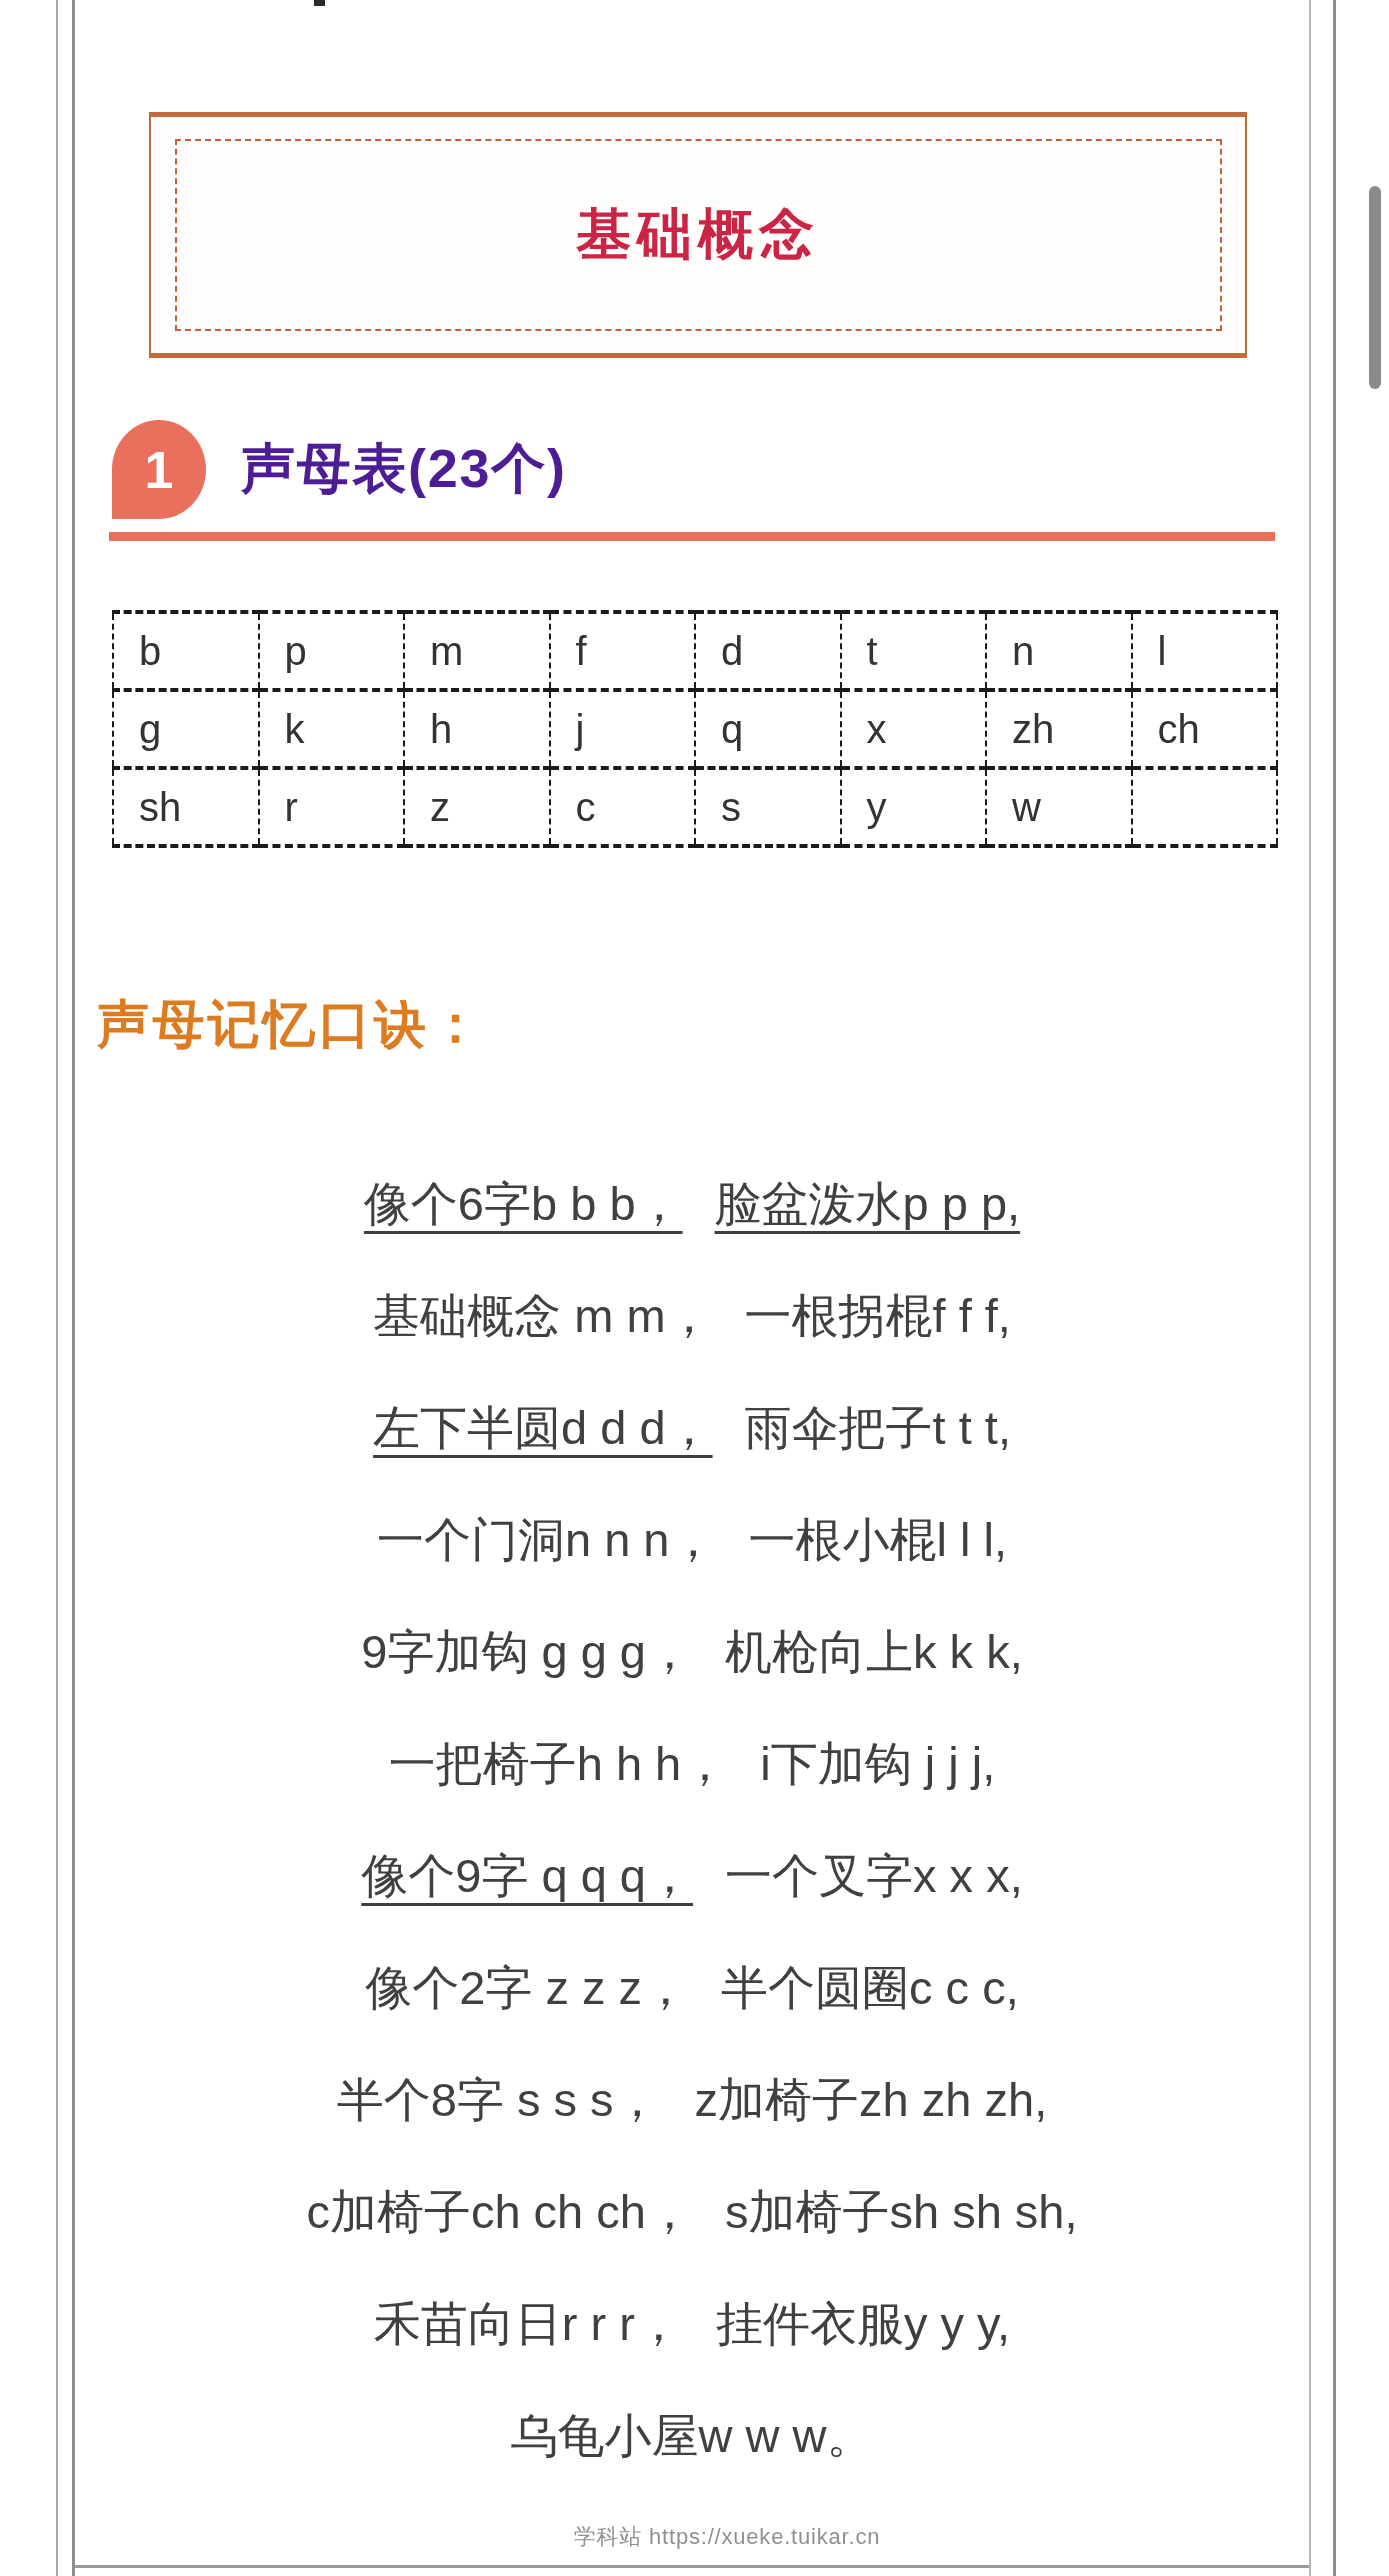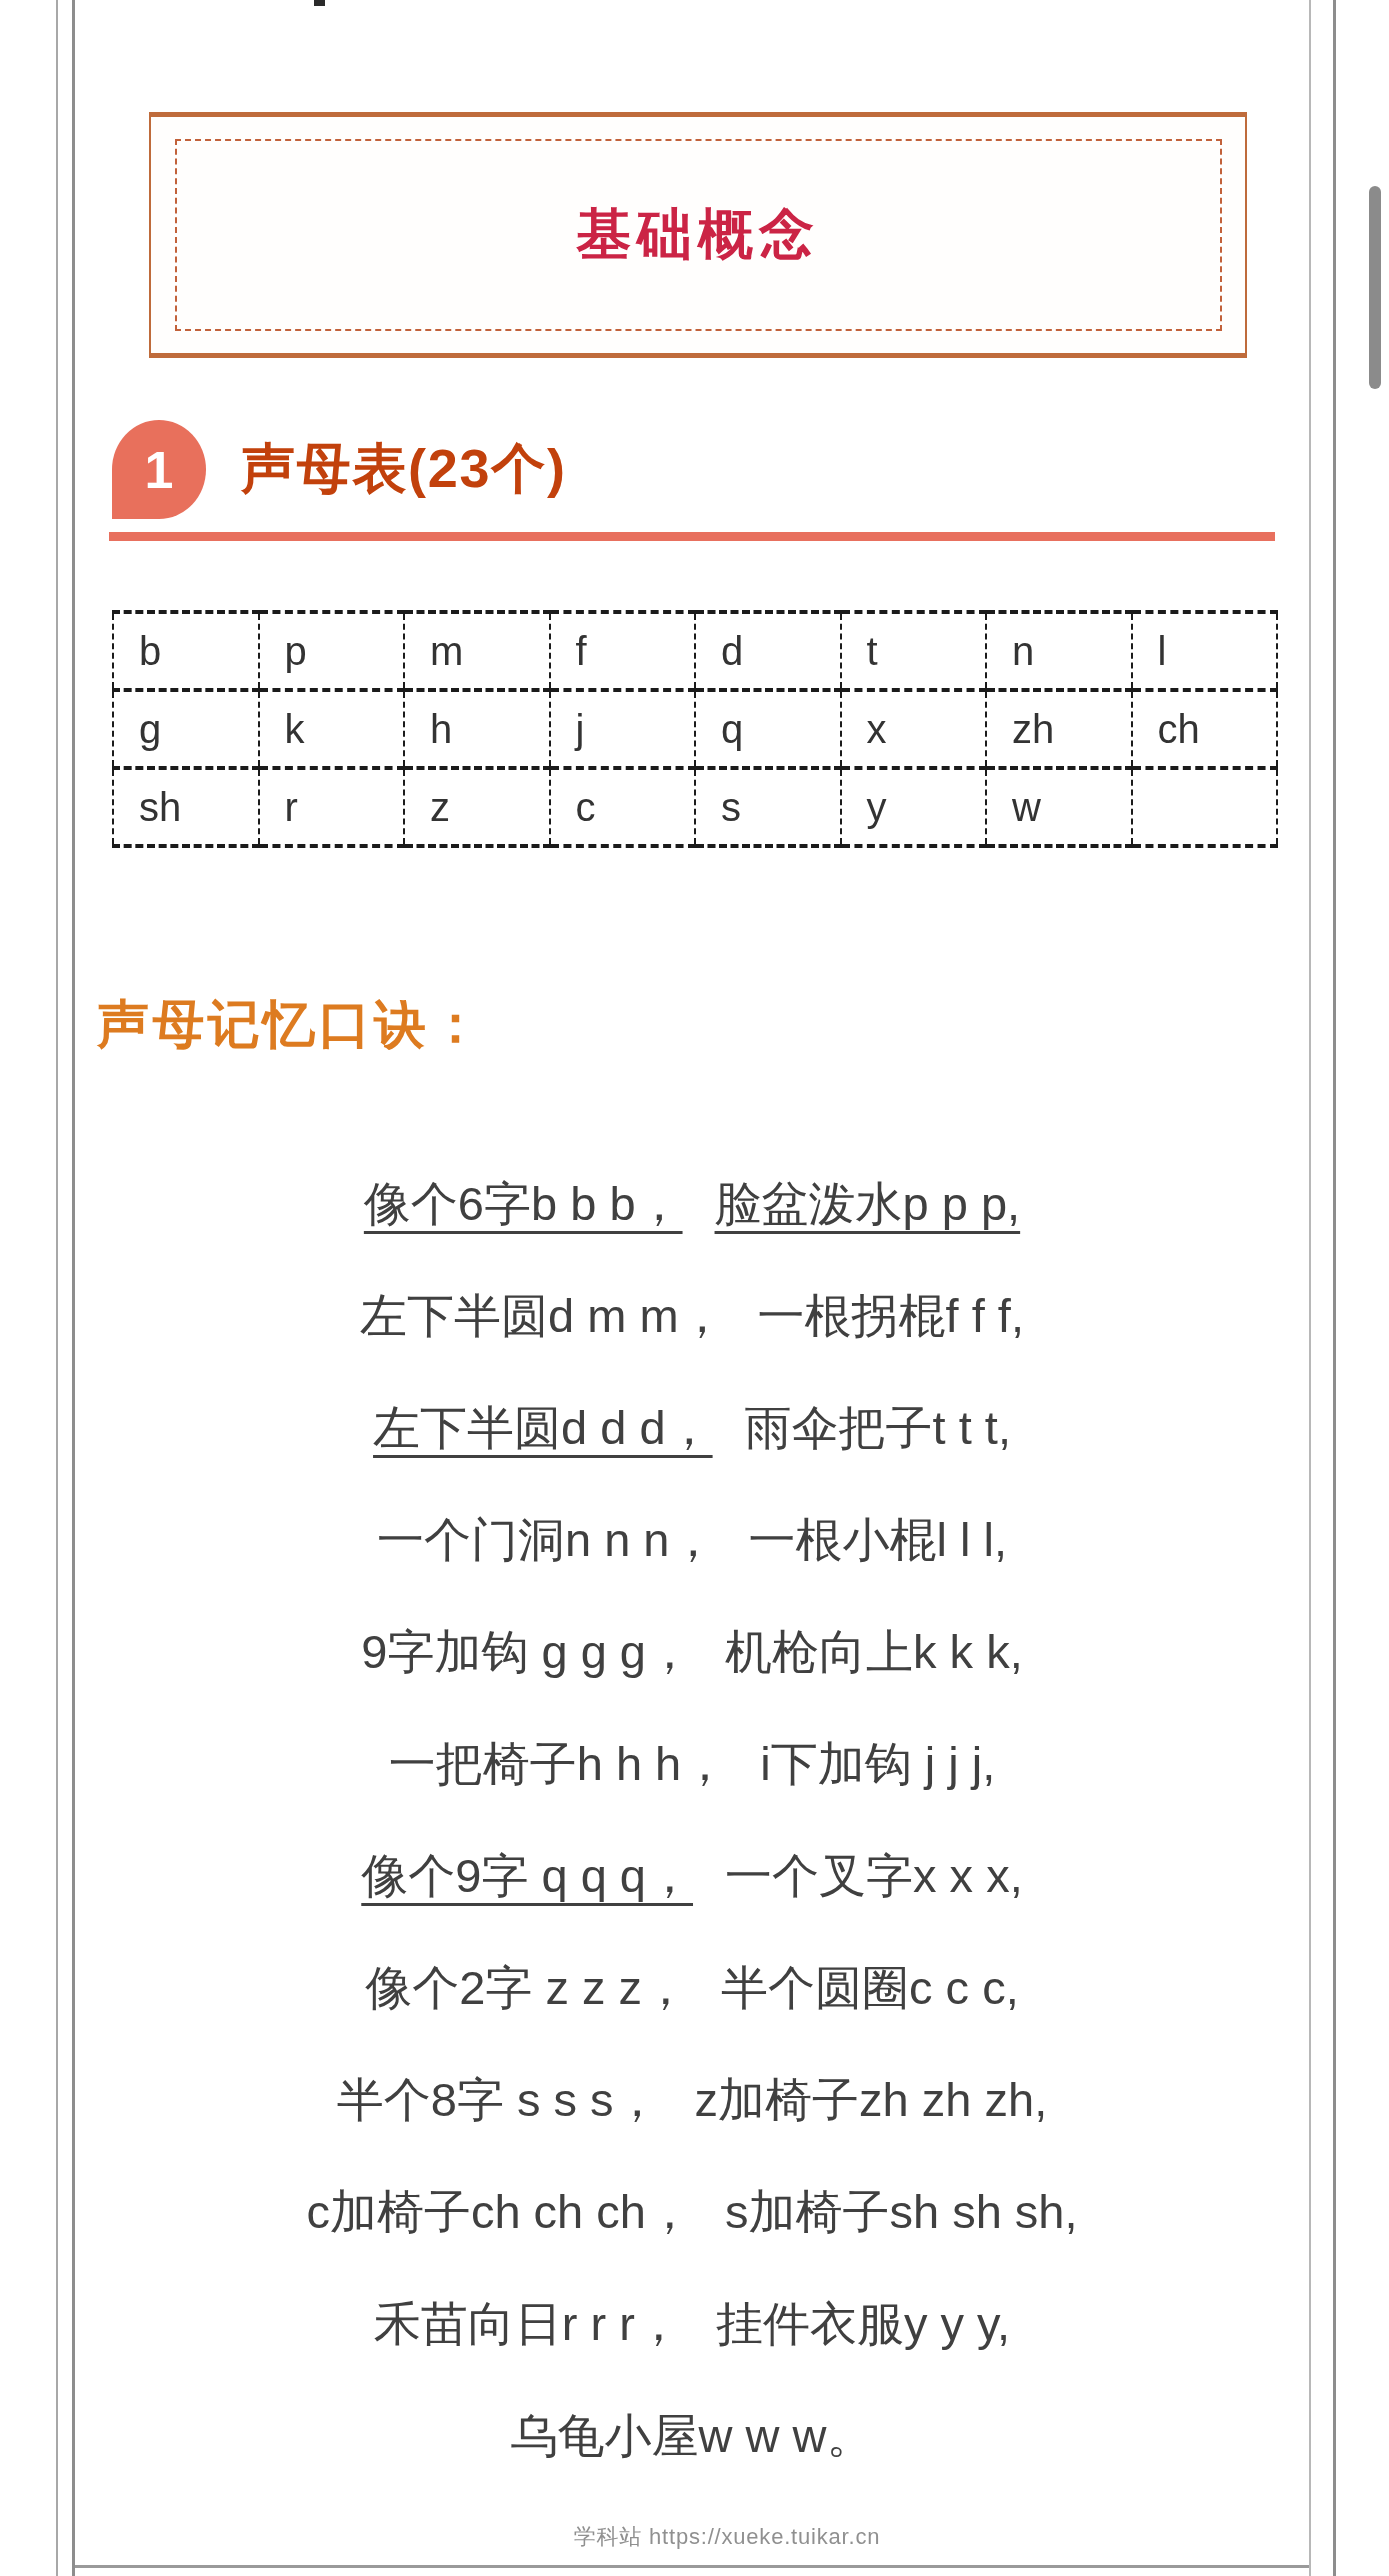--- a/index.html
+++ b/index.html
@@ -33,21 +33,21 @@
   }
   
   .badge{
     position:absolute;left:112px;top:420px;width:94px;height:99px;
     background:#e8705c;border-radius:50% 50% 50% 0;
     display:flex;align-items:center;justify-content:center;
     color:#ffffff;font-size:52px;font-weight:bold;
   }
   .section-title{
     position:absolute;left:241px;top:426px;height:87px;display:flex;align-items:center;
-    font-size:54px;font-weight:bold;color:#c2410c;letter-spacing:1.7px;text-align:right;
+    font-size:54px;font-weight:bold;color:#4c1d95;letter-spacing:1.7px;text-align:right;
   }
   .section-underline{position:absolute;left:109px;top:532px;width:1166px;height:9.2px;background:#e8705e;}
   
   .initials{
     position:absolute;left:112px;top:610px;width:1166px;border-collapse:collapse;table-layout:fixed;
   }
   .initials td{
     border-left:2.5px dashed #1b1b1b;border-right:2.5px dashed #1b1b1b;
     border-top:4.2px dashed #1b1b1b;border-bottom:4.2px dashed #1b1b1b;
     height:74px;padding:0 0 0 25px;font-size:40px;color:#333333;vertical-align:middle;text-align:left;
@@ -128,21 +128,21 @@
   </table>
 
   <div class="koujue-heading">声母记忆口诀：</div>
 
   <div class="poem">
     <div class="line">
       <span class="seg-a u">像个6字b b b，</span>
       <span class="seg-b u">脸盆泼水p p p,</span>
     </div>
     <div class="line">
-      <span class="seg-a">左下半圆d m m，</span>
+      <span class="seg-a">基础概念 m m，</span>
       <span class="seg-b">一根拐棍f f f,</span>
     </div>
     <div class="line">
       <span class="seg-a u">左下半圆d d d，</span>
       <span class="seg-b">雨伞把子t t t,</span>
     </div>
     <div class="line">
       <span class="seg-a">一个门洞n n n，</span>
       <span class="seg-b">一根小棍l l l,</span>
     </div>

